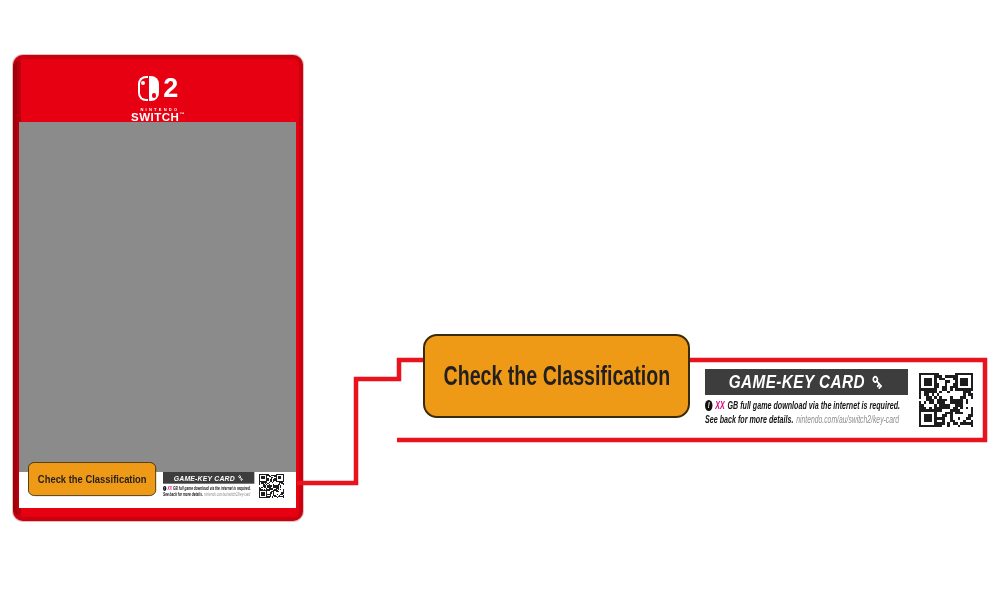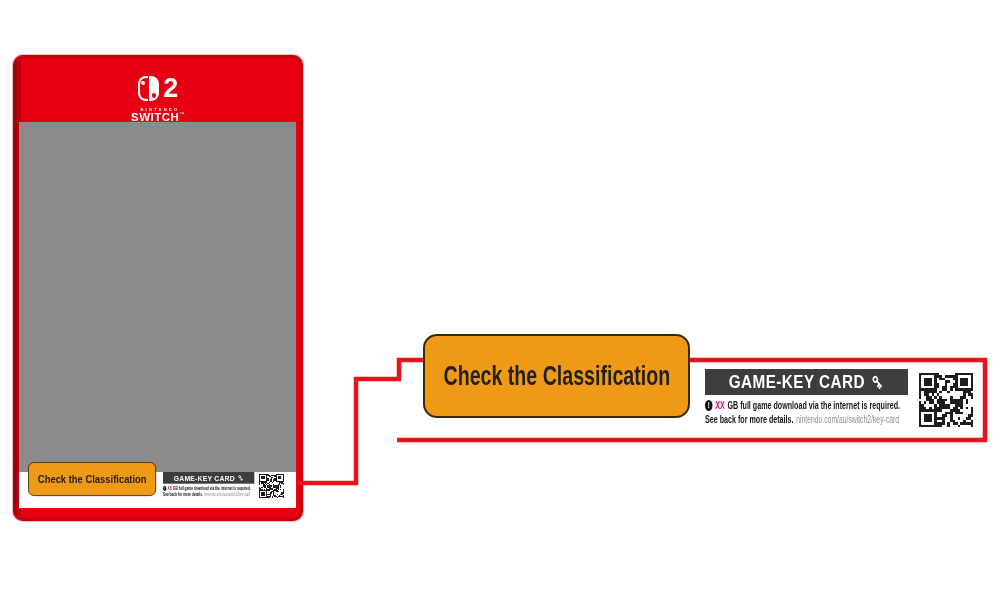--- a/index.html
+++ b/index.html
@@ -35,21 +35,21 @@
   
   .orange{position:absolute;width:267px;height:84px;background:#ef9a17;border:2px solid #3a2b08;
           border-radius:14px;display:flex;align-items:center;justify-content:center;box-sizing:border-box;}
   .orange-text{color:#231f20;font-size:28px;font-weight:600;white-space:nowrap;
                transform:scaleX(0.70);}
   .orange.big{left:423px;top:334px;z-index:4;}
   .mini-orange-wrap{position:absolute;left:28px;top:462px;z-index:3;}
   .mini-orange-wrap .orange{position:relative;left:0;top:0;transform:scale(0.48,0.405);transform-origin:0 0;}
 
   
-  .gkc{position:absolute;z-index:3;}
+  .gkc{position:absolute;z-index:3;font-style:italic;}
   .gkc-block{position:relative;width:272px;height:61px;}
   .gkc-banner{position:absolute;left:0;top:0;width:203px;height:26px;background:#3d3d3d;
               display:flex;align-items:center;justify-content:center;}
   .gkc-banner-inner{display:flex;align-items:center;gap:7px;transform:scaleX(0.85);white-space:nowrap;}
   .gkc-banner-inner .lbl{color:#fff;font-size:18px;font-weight:bold;letter-spacing:.5px;}
   .key{width:16px;height:16px;}
   .gkc-line1{position:absolute;left:0;top:30px;display:flex;align-items:center;gap:4px;
              transform:scaleX(0.68);transform-origin:0 50%;white-space:nowrap;}
   .alert{display:inline-block;width:11px;height:11px;background:#0f0f0f;color:#fff;border-radius:50%;
          font-size:9px;font-weight:bold;line-height:11px;text-align:center;flex-shrink:0;}

